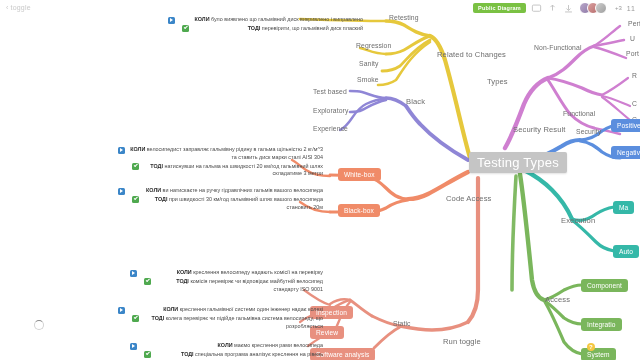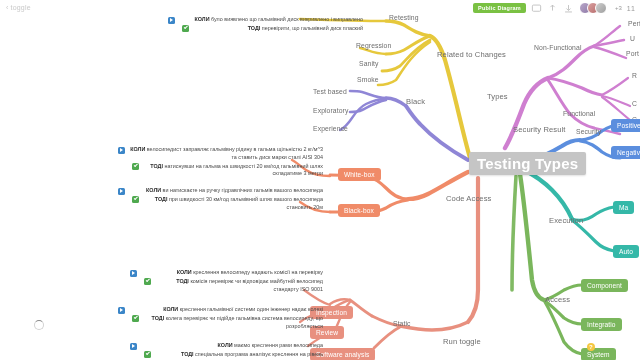--- a/index.html
+++ b/index.html
@@ -40,24 +40,23 @@
   .canvas { position: absolute; inset: 0; }
   .canvas svg.links { position: absolute; inset: 0; width: 640px; height: 360px; }
 
   
   .nlabel {
     position: absolute; font-size: 7.6px; color: #6e6e6e;
     white-space: nowrap; letter-spacing: .1px; z-index: 20;
   }
   .nlabel.sm { font-size: 6.8px; }
   .nlabel.root {
-    background: #c5c5c5; color: #ffffff; font-size: 15px;
+    background: #c5c5c5; color: #ffffff; font-size: 13px;
     padding: 3px 8px; border-radius: 2px; letter-spacing: .2px;
     box-shadow: 0 1px 2px rgba(0,0,0,.12);
-    font-weight: bold;
   }
 
   
   .boxnode {
     position: absolute; font-size: 6.6px; color: #ffffff;
     padding: 3px 6px; border-radius: 3px; white-space: nowrap; z-index: 22;
     letter-spacing: .1px;
   }
   .bx-orange { background: #f08b68; }
   .bx-salmon { background: #e8907f; }
@@ -235,36 +234,36 @@
     <div class="nlabel sm" style="left:389px; top:14px;">Retesting</div>
     <div class="nlabel sm" style="left:356px; top:42px;">Regression</div>
     <div class="nlabel sm" style="left:359px; top:60px;">Sanity</div>
     <div class="nlabel sm" style="left:357px; top:76px;">Smoke</div>
 
     <div class="nlabel" style="left:406px; top:97px;">Black</div>
     <div class="nlabel sm" style="left:313px; top:88px;">Test based</div>
     <div class="nlabel sm" style="left:313px; top:107px;">Exploratory</div>
     <div class="nlabel sm" style="left:313px; top:125px;">Experience</div>
 
-    <div class="nlabel" style="left:487px; top:92px;">Types</div>
+    <div class="nlabel" style="left:487px; top:77px;">Types</div>
     <div class="nlabel sm" style="left:534px; top:44px;">Non-Functional</div>
     <div class="nlabel sm" style="left:563px; top:110px;">Functional</div>
     <div class="nlabel sm" style="left:576px; top:128px;">Security</div>
     <div class="nlabel sm" style="left:628px; top:20px;">Perf</div>
     <div class="nlabel sm" style="left:630px; top:35px;">U</div>
     <div class="nlabel sm" style="left:626px; top:50px;">Port</div>
     <div class="nlabel sm" style="left:632px; top:72px;">R</div>
     <div class="nlabel sm" style="left:632px; top:100px;">C</div>
     <div class="nlabel sm" style="left:632px; top:116px;">C</div>
 
     <div class="nlabel" style="left:513px; top:125px;">Security Result</div>
     <div class="boxnode bx-blue" style="left:611px; top:119px;">Positive</div>
     <div class="boxnode bx-blue" style="left:611px; top:146px;">Negative</div>
 
-    <div class="nlabel" style="left:549px; top:216px;text-align:right;">Execution</div>
+    <div class="nlabel" style="left:561px; top:216px;text-align:right;">Execution</div>
     <div class="boxnode bx-teal" style="left:613px; top:201px;">Ma</div>
     <div class="boxnode bx-teal" style="left:613px; top:245px;">Auto</div>
 
     <div class="nlabel" style="left:545px; top:295px;">Access</div>
     <div class="boxnode bx-green" style="left:581px; top:279px;">Component</div>
     <div class="boxnode bx-green" style="left:581px; top:318px;">Integratio</div>
     <div class="boxnode bx-green" style="left:581px; top:348px;">
       <span class="badge-q">?</span>
       <span>System</span>
     </div>

